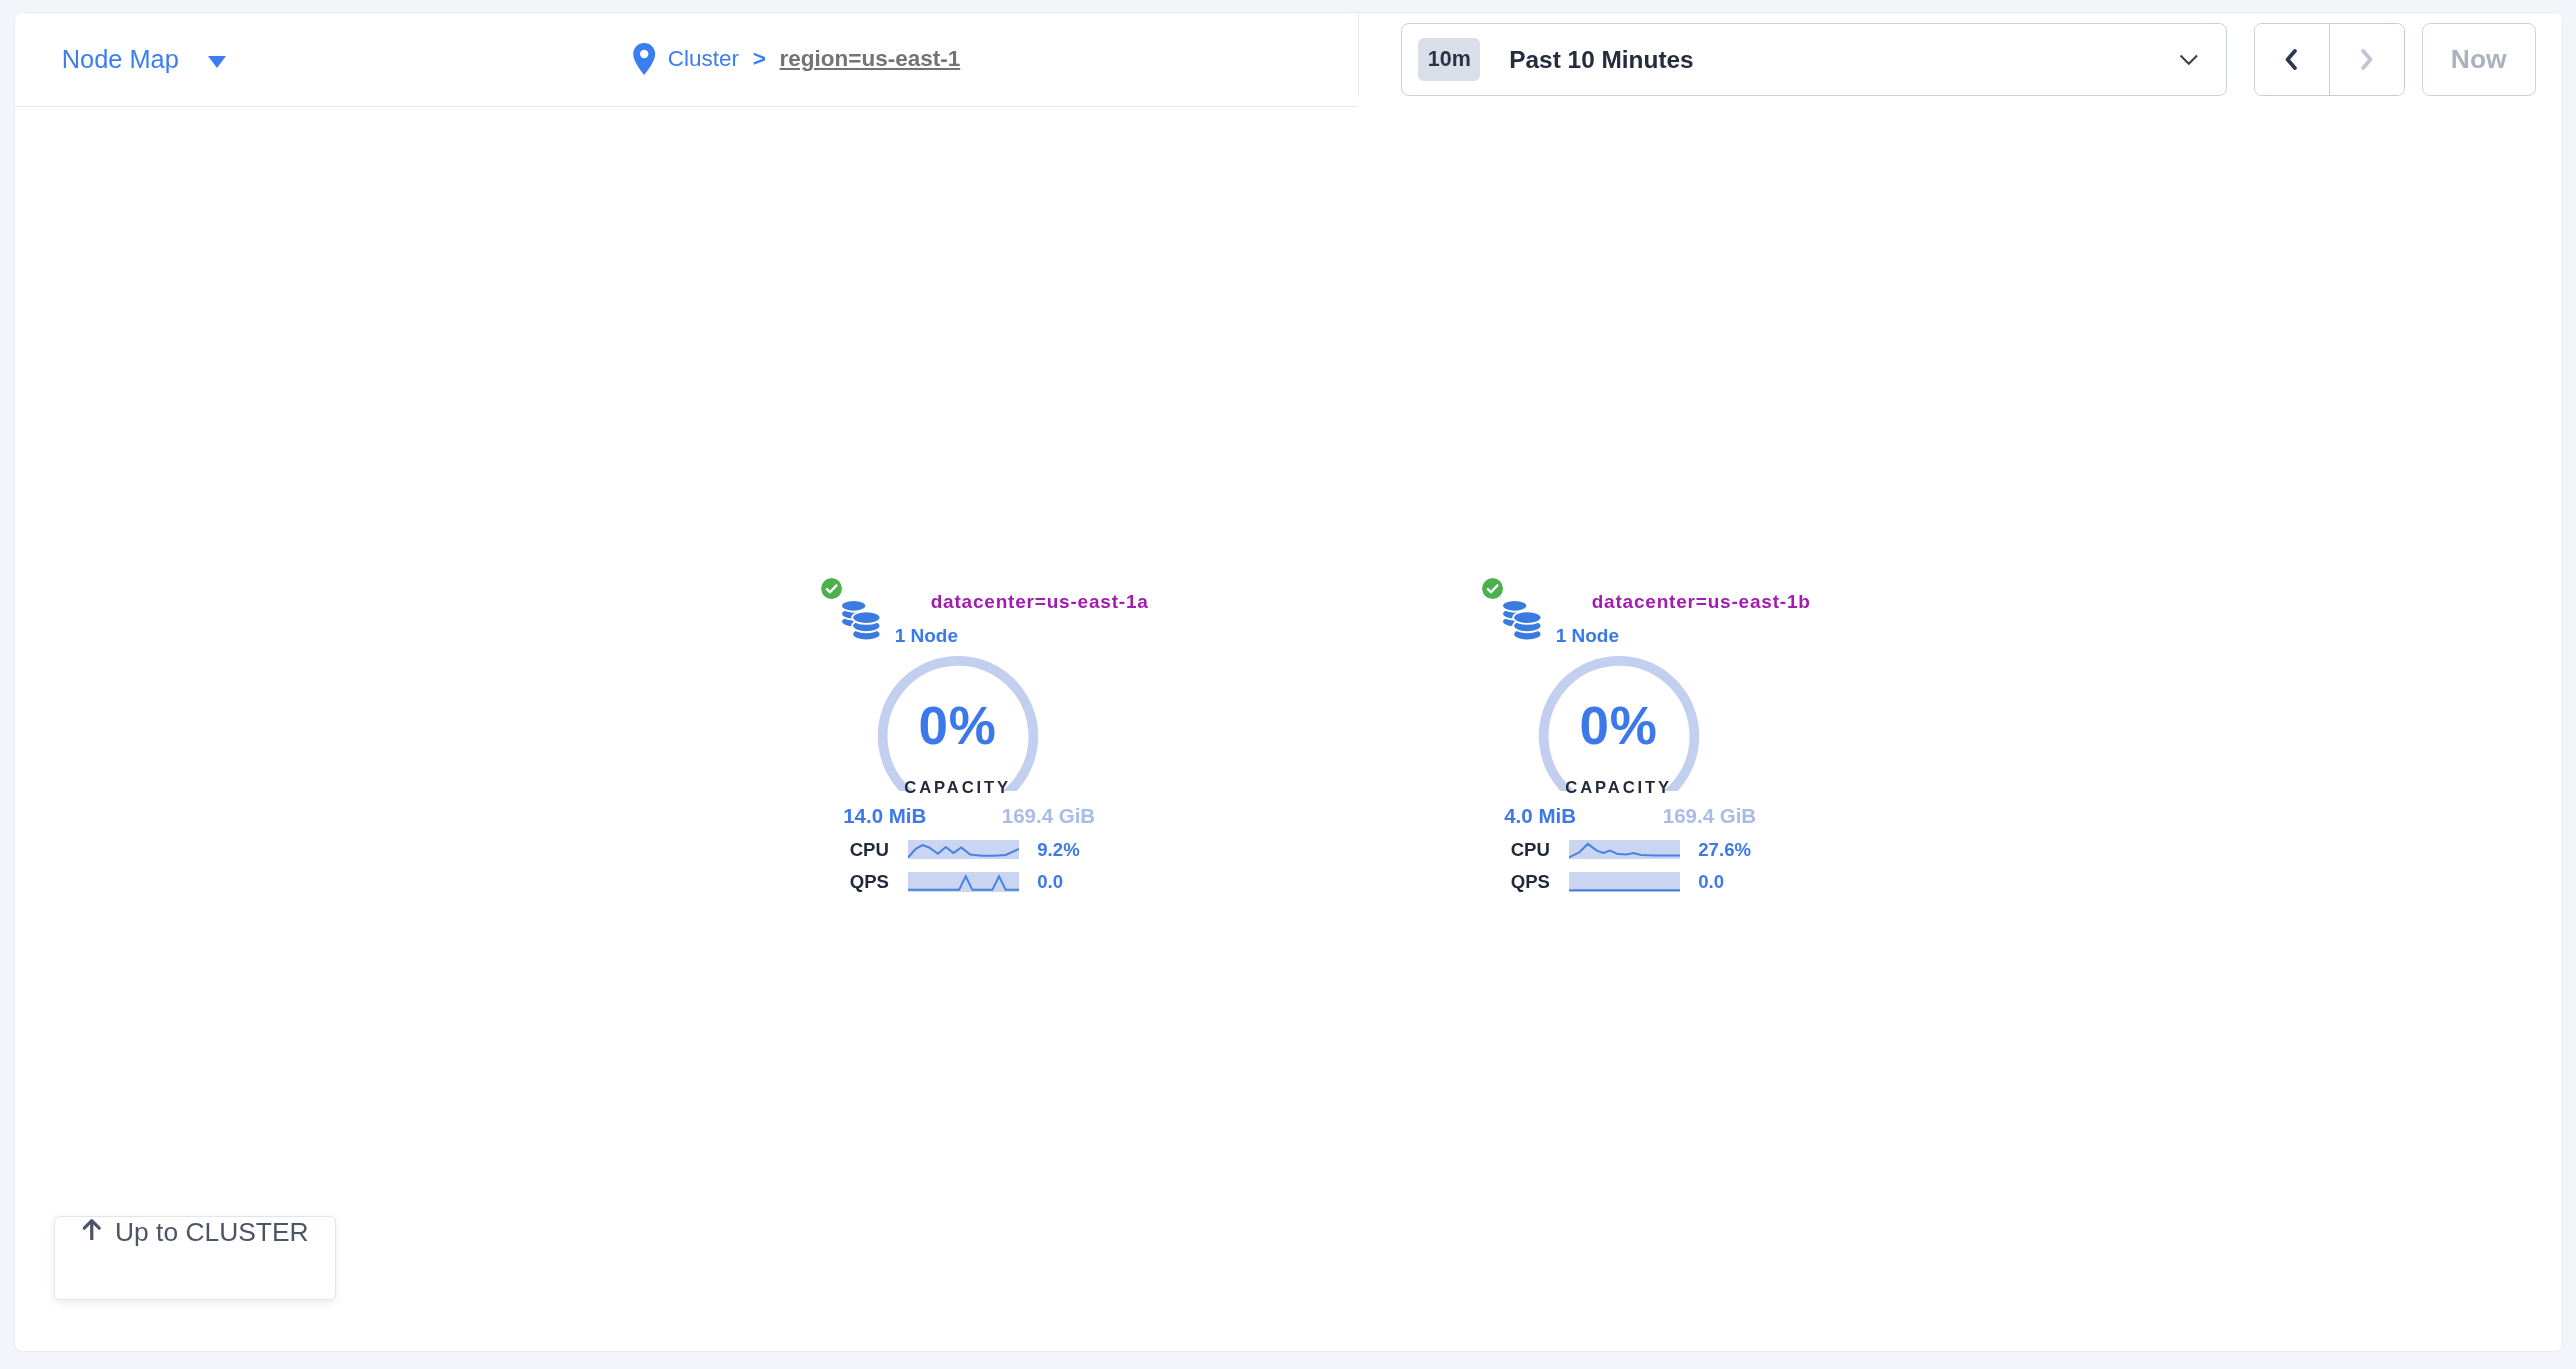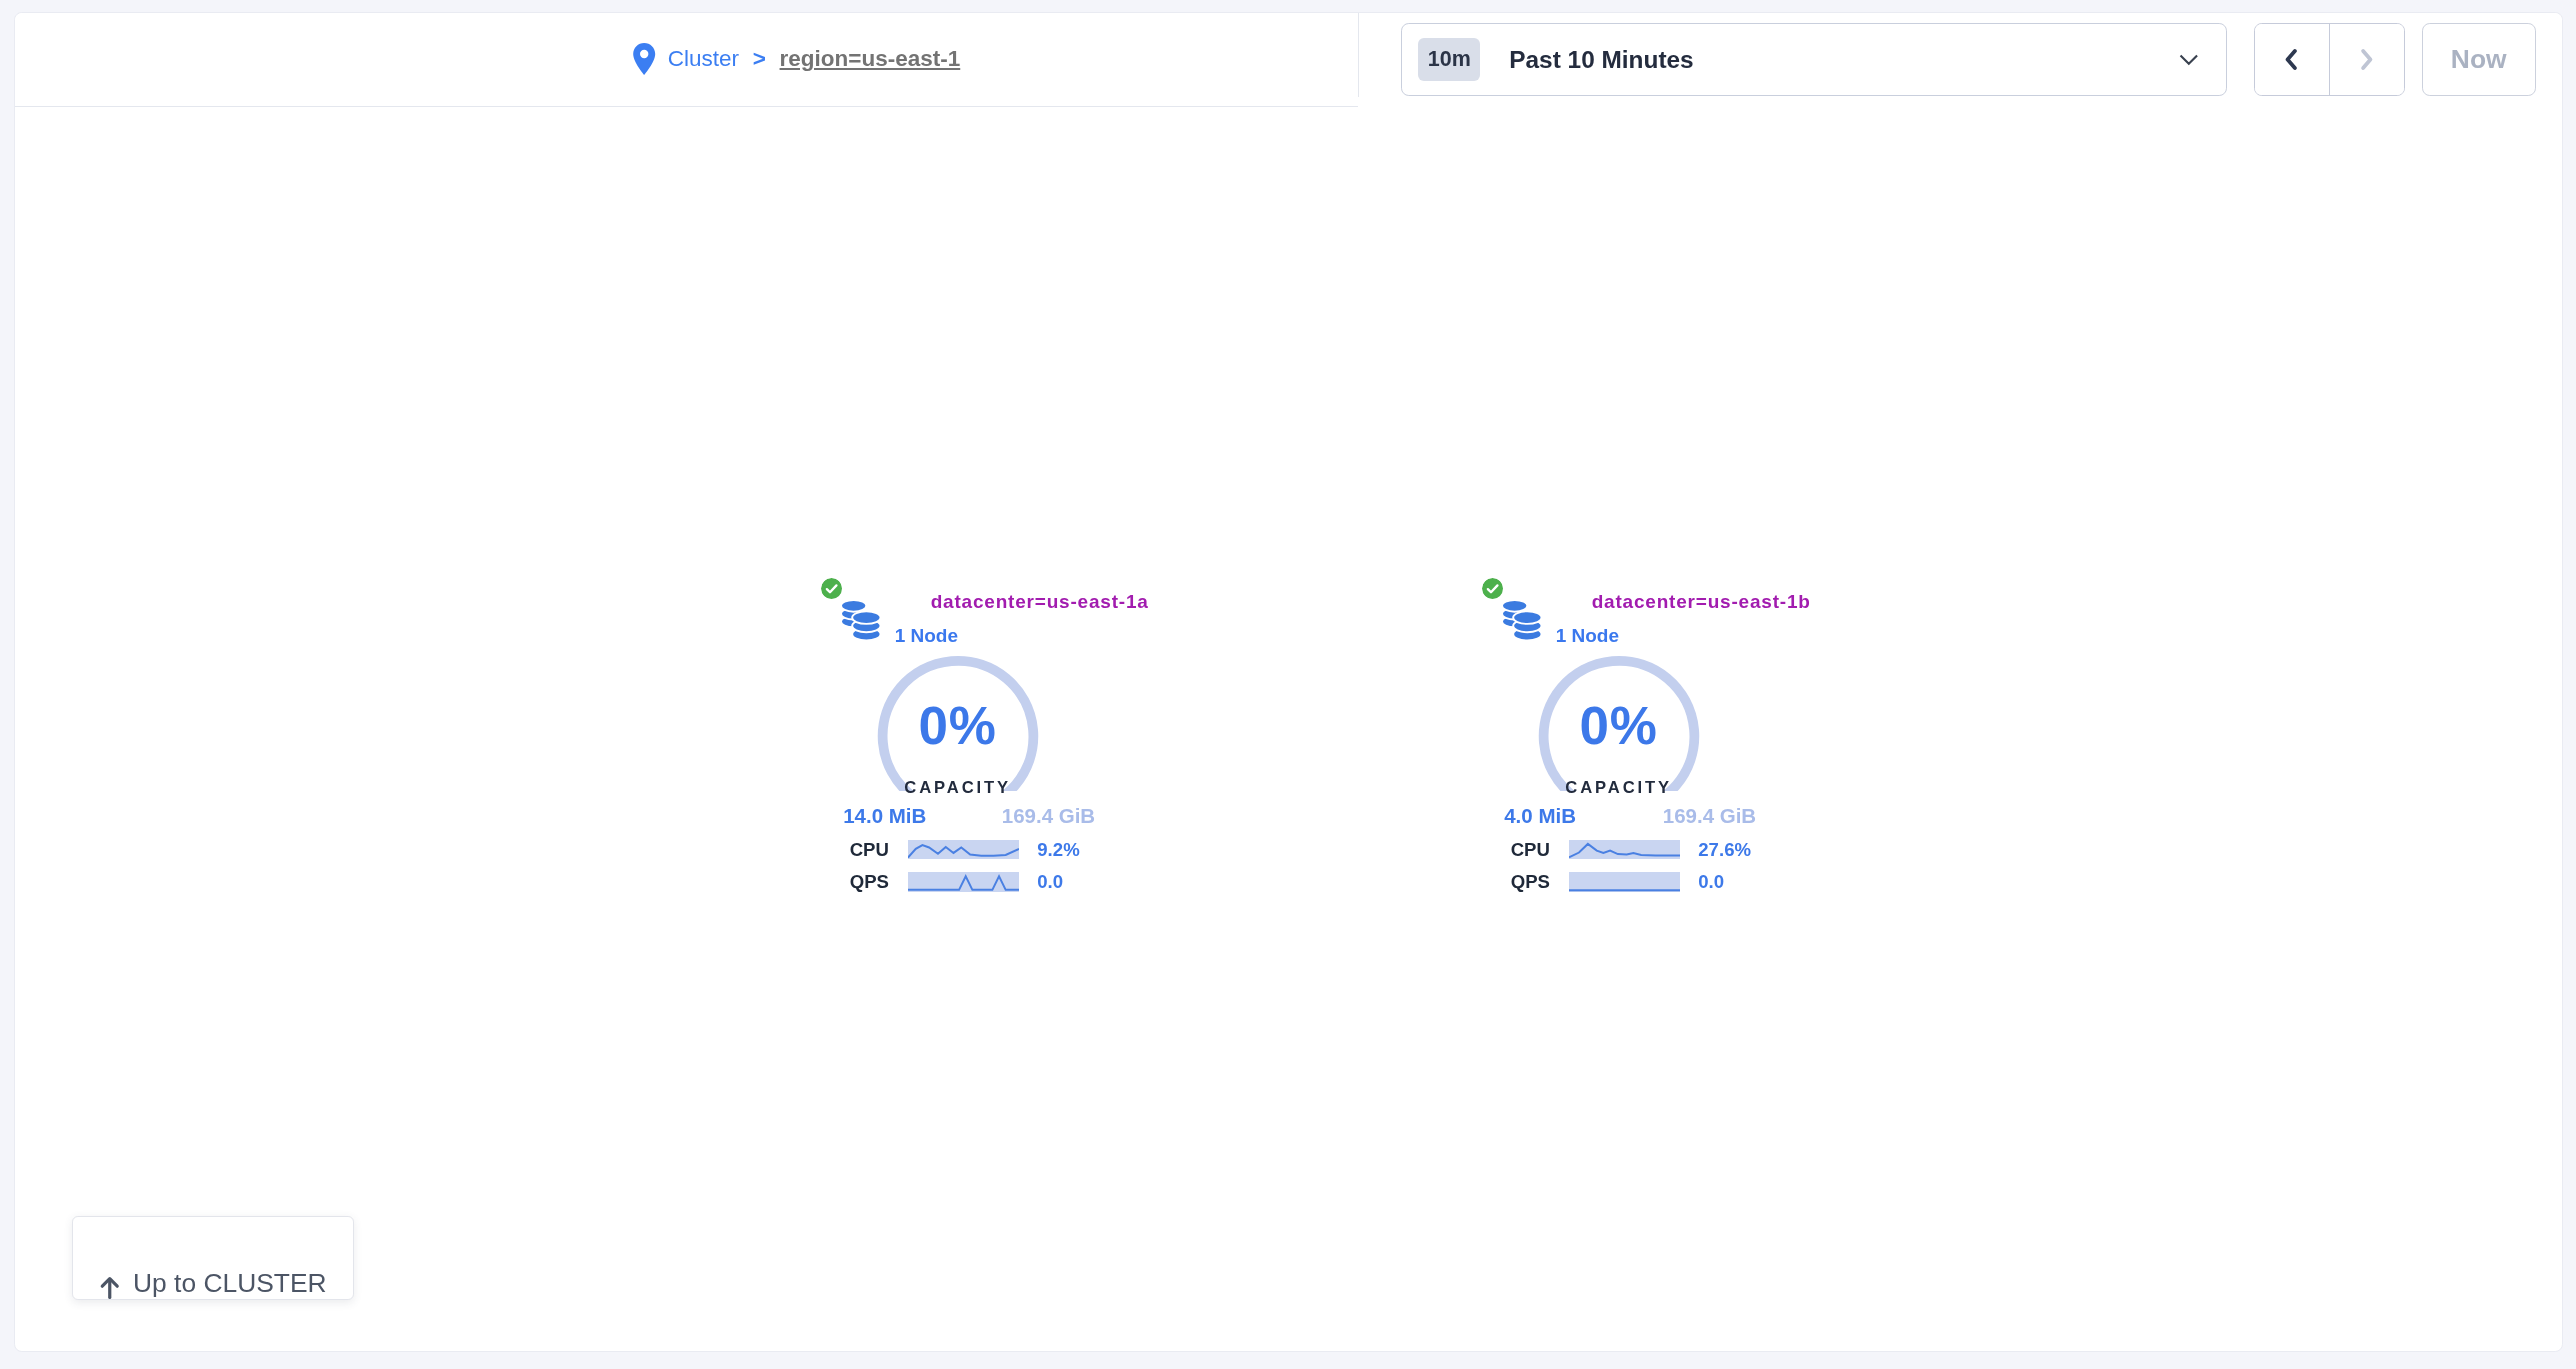--- a/index.html
+++ b/index.html
@@ -103,34 +103,38 @@
   .cap-total { font-size: 20.5px; font-weight: 600; color: #a9bce9; }
 
   .metric-row { display: flex; align-items: center; margin-left: 29px; margin-top: 10.8px; height: 21.5px; }
   .metric-label { width: 58px; font-size: 18.6px; font-weight: 800; color: #1f2939; }
   .sparkbox { position: relative; width: 111px; height: 19.6px; background: #c9d5f1; }
   .sparkbox svg { position: absolute; left: 0; top: 0; width: 100%; height: 100%; }
   .metric-value { margin-left: 18.6px; font-size: 18.6px; font-weight: 700; color: #3d79e9; }
 
   
   .up-button {
-    position: absolute; left: 57px; top: 1203px; width: 282px; height: 84px;
+    position: absolute; left: 39px; top: 1203px; width: 282px; height: 84px;
     background: #fff; border: 1px solid #e3e5eb; border-radius: 5.9px;
     box-shadow: 0 2.9px 8.8px rgba(60,64,90,0.10);
-    display: flex; align-items: flex-end; justify-content: center; gap: 12.7px;
+    display: flex; align-items: flex-start; justify-content: center; gap: 12.7px;
     font-size: 26.4px; color: #4c5565; cursor: pointer;
   }
 </style>
 </head>
 <body>
 
 <div class="app">
 
   <div class="header">
 
+    <div class="view-selector">
+      <span class="view-selector-label">Node Map</span>
+      <span class="caret-down"></span>
+    </div>
 
     <div class="breadcrumb">
       <svg width="24.4" height="34" viewBox="0 0 24 34">
         <path d="M12 1C5.9 1 1 5.9 1 12c0 8.2 11 21 11 21s11-12.8 11-21C23 5.9 18.1 1 12 1zm0 15.2a4.2 4.2 0 1 1 0-8.4 4.2 4.2 0 0 1 0 8.4z" fill="#3b7ef2"></path>
       </svg>
       <span class="crumb-link">Cluster</span>
       <span class="crumb-sep">&gt;</span>
       <span class="crumb-current">region=us-east-1</span>
     </div>
 

